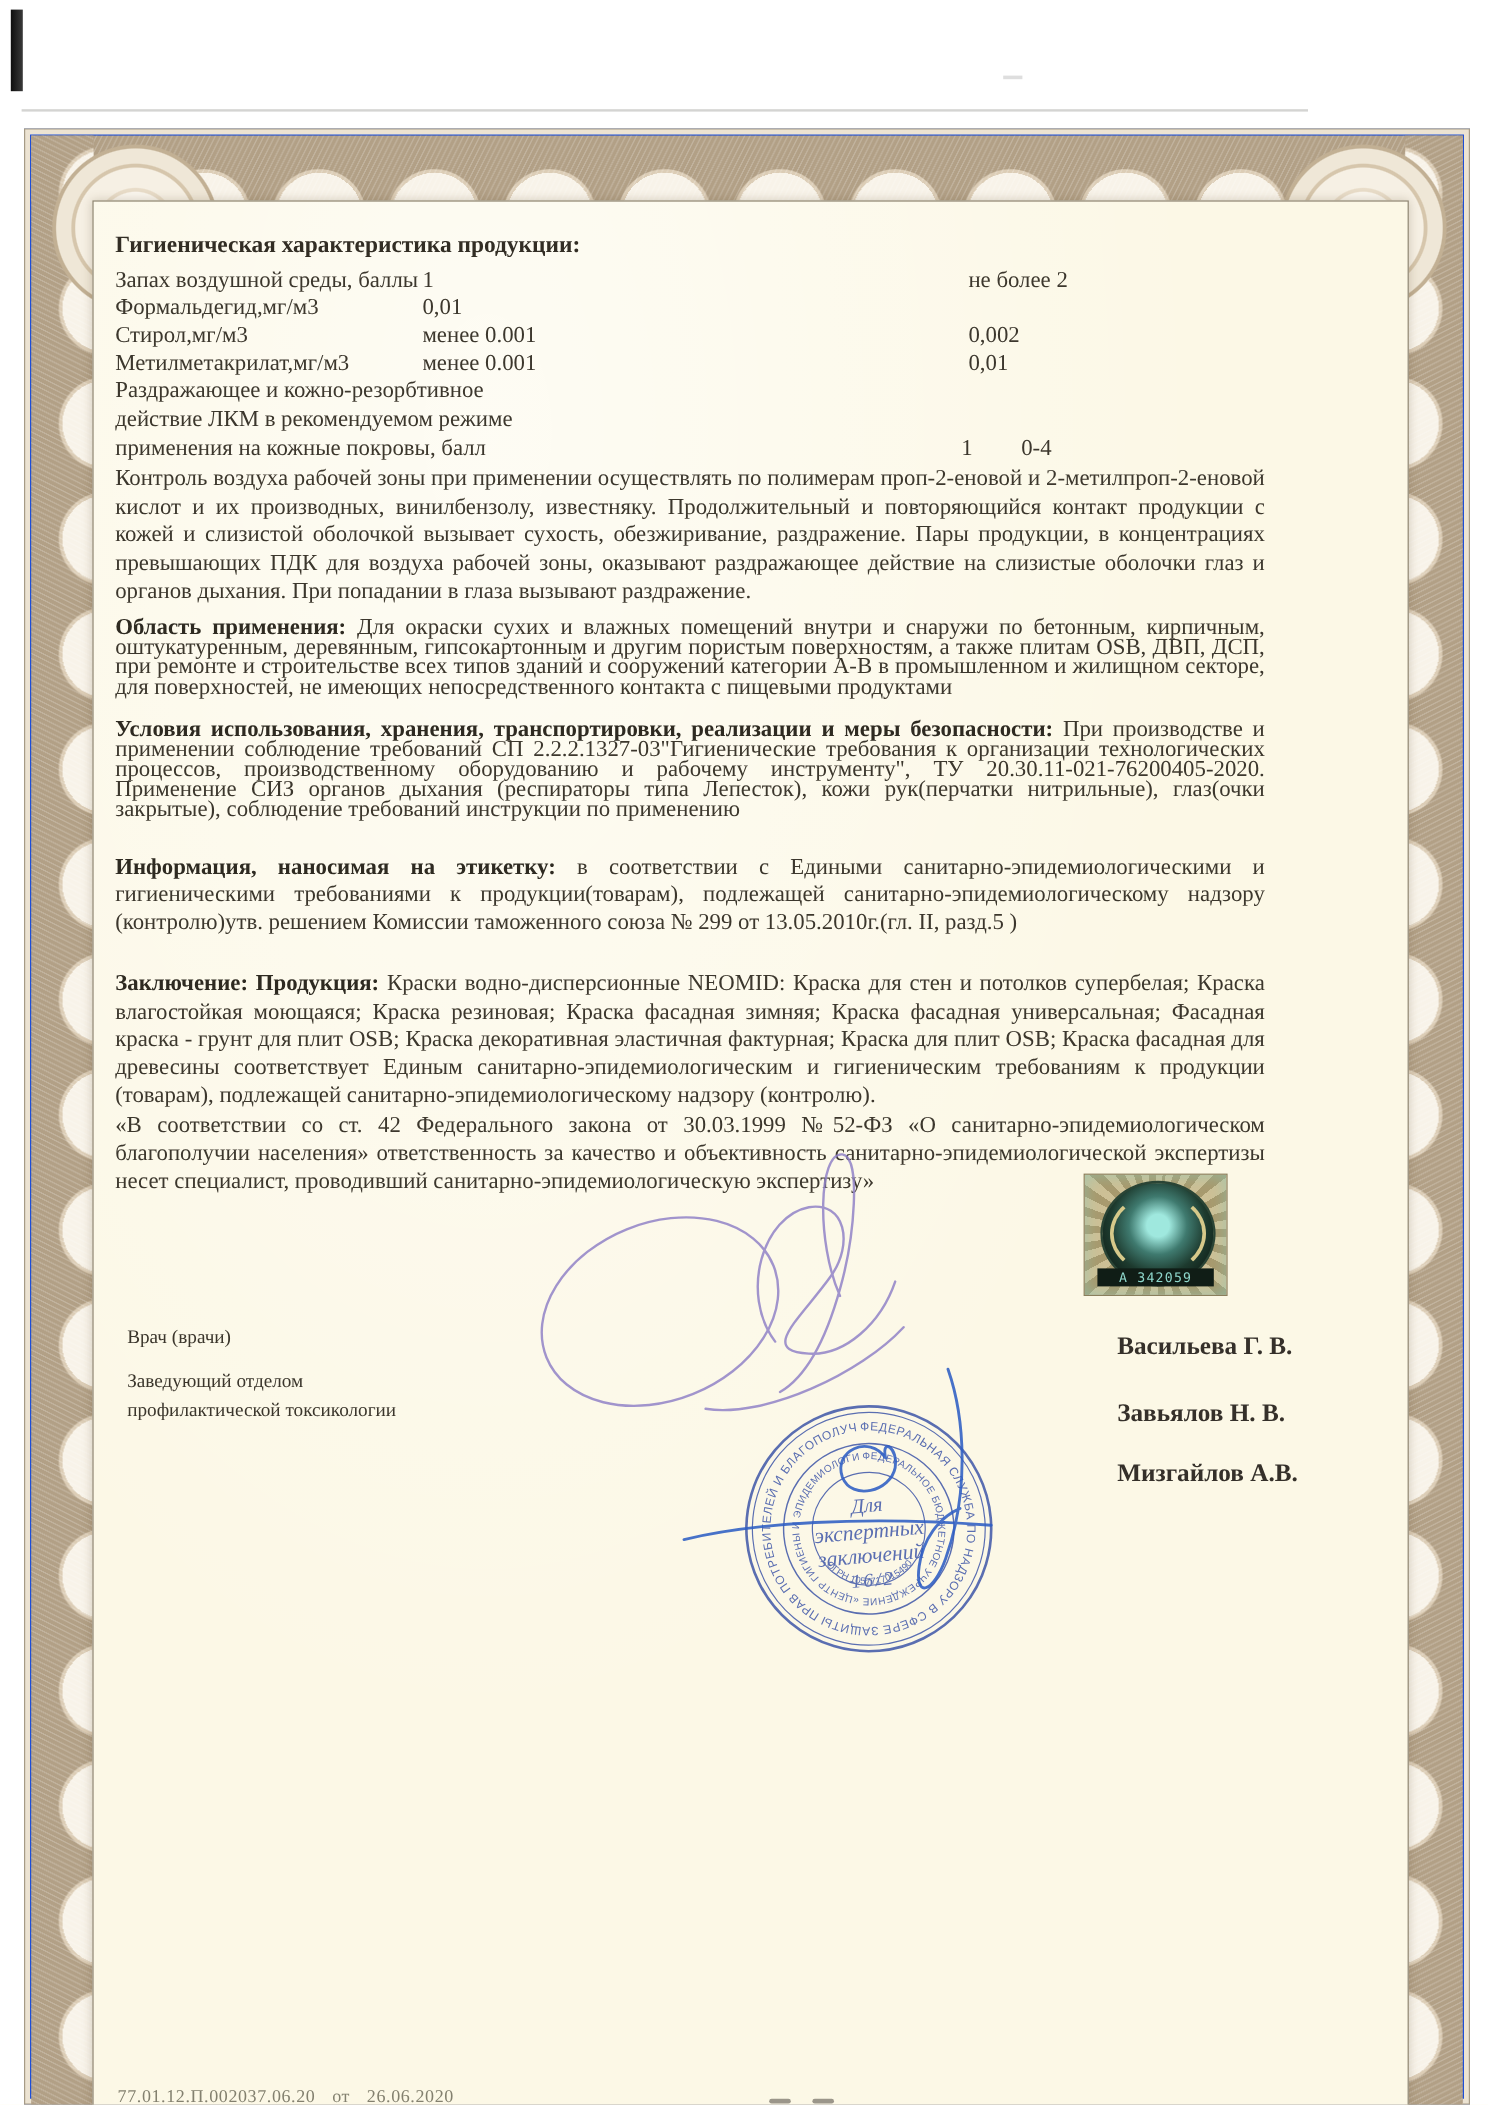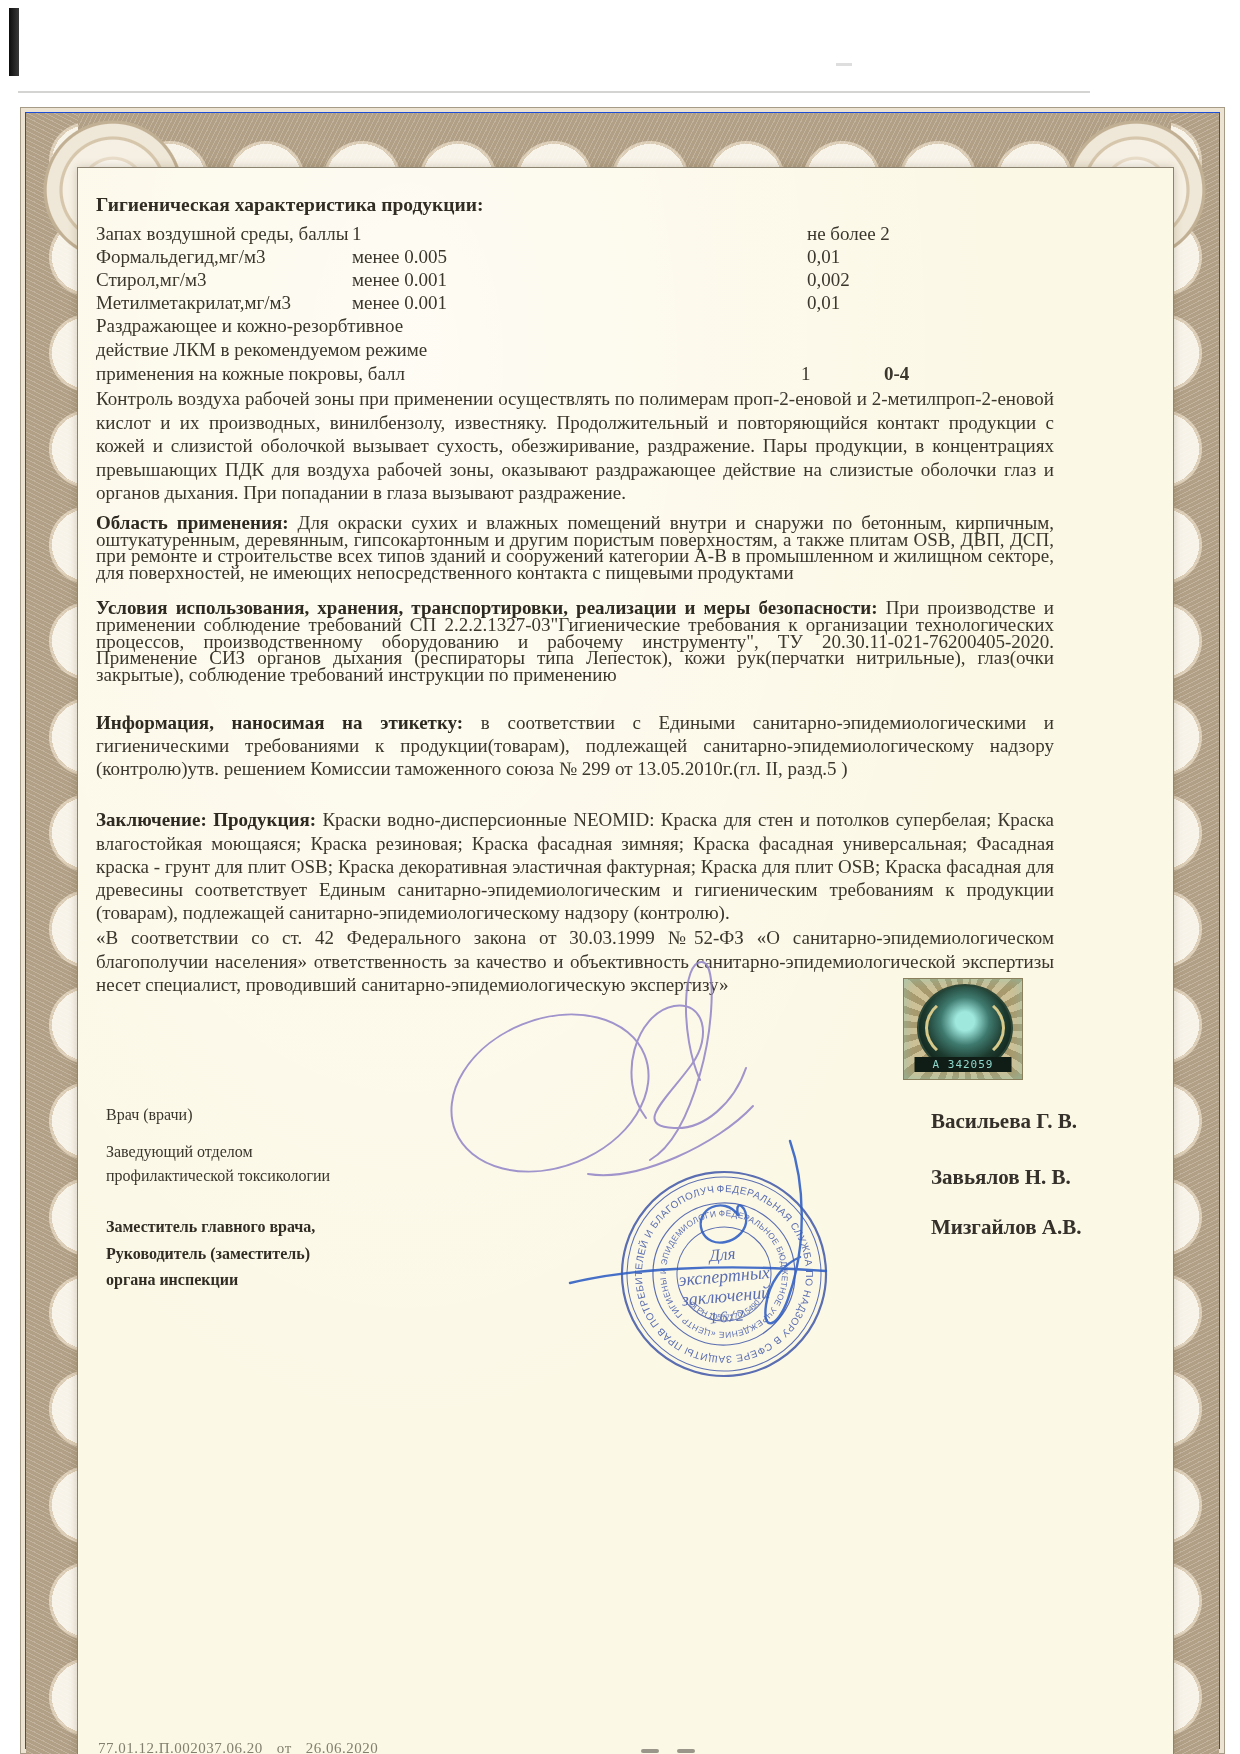--- a/index.html
+++ b/index.html
@@ -47,21 +47,21 @@
     background-image:radial-gradient(ellipse at 30% 12%, rgba(255,255,255,.55), rgba(255,255,255,0) 55%);
     box-shadow:0 0 8px rgba(90,70,40,.25); }
 
   
   .flow { position:absolute; left:18px; top:26px; width:958px; color:#3c372d; font-size:19px; }
   .doc-title { font-weight:bold; font-size:19.5px; color:#322d24; margin:0 0 6px 0; }
   .spec-row { display:flex; height:23px; line-height:23px; }
   .spec-row .c1 { width:256px; } .spec-row .c2 { width:455px; } .spec-row .c3 { flex:1; }
   .irr { line-height:24px; position:relative; }
   .irr .irr-val { position:absolute; left:705px; top:48px; }
-  .irr .irr-norm { position:absolute; left:788px; top:48px;font-weight:bold; }
+  .irr .irr-norm { position:absolute; left:755px; top:48px; }
   .para { text-align:justify; margin:0; }
   .para b { color:#2e2a21; }
   .p-control { margin-top:1px; line-height:23.6px; }
   .p-scope { margin-top:10px; line-height:16.6px; }
   .p-usage { margin-top:19px; line-height:16.6px; }
   .p-label { margin-top:28px; line-height:23px; }
   .p-concl { margin-top:28px; line-height:23.2px; }
   .p-law { margin-top:2px; line-height:23.5px; text-align:justify; }
 
   
@@ -121,21 +121,20 @@
       <p class="doc-title">Гигиеническая характеристика продукции:</p>
 
       <div>
         <div class="spec-row">
           <span class="c1">Запах воздушной среды, баллы</span>
           <span class="c2">1</span>
           <span class="c3">не более 2</span>
         </div>
         <div class="spec-row">
           <span class="c1">Формальдегид,мг/м3</span>
-          <span class="c2">менее 0.005</span>
           <span class="c3">0,01</span>
         </div>
         <div class="spec-row">
           <span class="c1">Стирол,мг/м3</span>
           <span class="c2">менее 0.001</span>
           <span class="c3">0,002</span>
         </div>
         <div class="spec-row">
           <span class="c1">Метилметакрилат,мг/м3</span>
           <span class="c2">менее 0.001</span>
@@ -161,25 +160,20 @@
 
       <p class="para p-concl"><b>Заключение: Продукция:</b> <span>Краски водно-дисперсионные NEOMID: Краска для стен и потолков супербелая; Краска влагостойкая моющаяся; Краска резиновая; Краска фасадная зимняя; Краска фасадная универсальная; Фасадная краска - грунт для плит OSB; Краска декоративная эластичная фактурная; Краска для плит OSB; Краска фасадная для древесины соответствует Единым санитарно-эпидемиологическим и гигиеническим требованиям к продукции (товарам), подлежащей санитарно-эпидемиологическому надзору (контролю).</span></p>
 
       <p class="para p-law">«В соответствии со ст. 42 Федерального закона от 30.03.1999 №52-ФЗ «О санитарно-эпидемиологическом благополучии населения» ответственность за качество и объективность санитарно-эпидемиологической экспертизы несет специалист, проводивший санитарно-эпидемиологическую экспертизу»</p>
     </div>
 
     <div class="role role-1">Врач (врачи)</div>
     <div class="role role-2">
       <div>Заведующий отделом</div>
       <div>профилактической токсикологии</div>
-    </div>
-    <div class="role role-3">
-      <div>Заместитель главного врача,</div>
-      <div>Руководитель (заместитель)</div>
-      <div>органа инспекции</div>
     </div>
 
     <div class="sig-name name-1">Васильева Г. В.</div>
     <div class="sig-name name-2">Завьялов Н. В.</div>
     <div class="sig-name name-3">Мизгайлов А.В.</div>
 
     <div class="holo">
       <div class="holo-disc"></div>
       <div class="holo-code">А 342059</div>
     </div>

